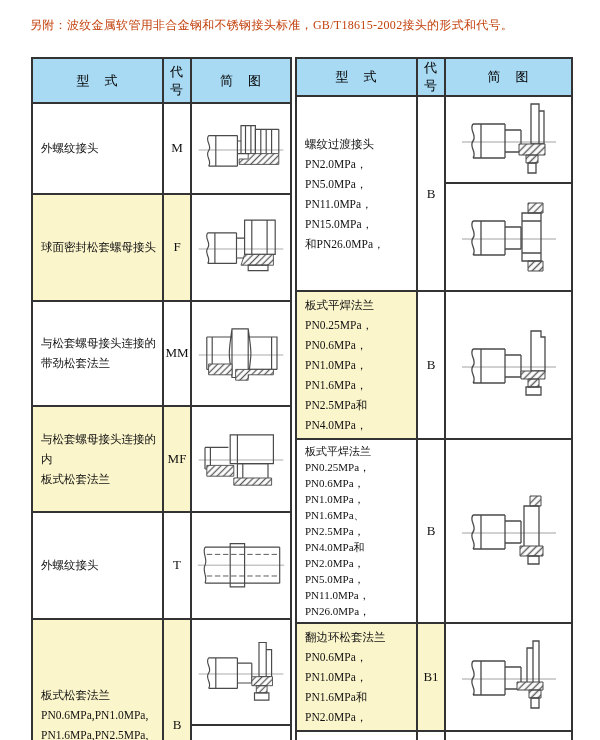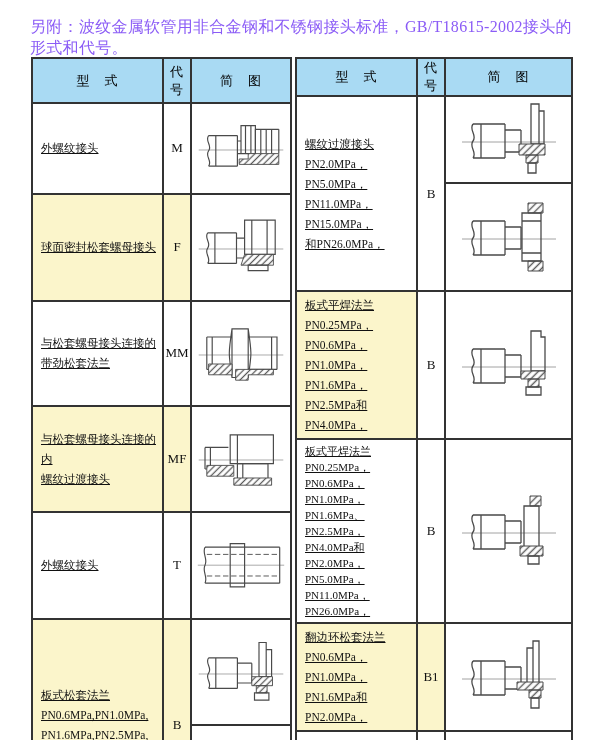--- a/index.html
+++ b/index.html
@@ -9,34 +9,34 @@
     --ln:#4a4a4a;
   }
   html,body{margin:0;padding:0;}
   body{
     width:600px;height:740px;position:relative;background:#ffffff;
     font-family:"Liberation Serif","DejaVu Serif",serif;color:#111;
     overflow:hidden;
   }
   .title{
     position:absolute;left:30px;top:17px;width:550px;
-    font-size:16px;letter-spacing:.3px;color:#8b5cf6;
+    font-size:12px;letter-spacing:.3px;color:#c2410c;
   }
   .tables{
     position:absolute;left:31px;top:57px;display:flex;gap:3px;
   }
   table.jt{border-collapse:collapse;table-layout:fixed;}
   .jt td,.jt th{border:2px solid var(--bd);padding:0;overflow:hidden;}
   th.hd{
     background:var(--blue);font-weight:normal;font-size:13px;
     height:24px;letter-spacing:1px;color:#000;
   }
   td.type{
     font-size:11.5px;line-height:20px;padding:3px 6px 3px 8px;
-    white-space:pre-line;vertical-align:middle;text-decoration:underline;
+    white-space:pre-line;vertical-align:middle;
   }
   td.code{text-align:center;font-size:13px;vertical-align:middle;}
   .yl{background:var(--yellow);}
   td.diag{vertical-align:middle;background:#fff;}
   .dwrap{display:flex;align-items:center;justify-content:center;width:100%;height:100%;}
   .jt svg{display:block;}
   .jt-left .dwrap svg{width:90px;}
   .jt-right .dwrap svg{width:100px;}
   svg .ln{stroke:var(--ln);stroke-width:1.3;fill:none;}
   svg .cl{stroke:#8a8a8a;stroke-width:.8;fill:none;}
@@ -113,21 +113,21 @@
                 <path class="ln" d="M12,20 H40 M12,56 H40 M12,20 V56 M18,20 V56"></path>
                 <path class="ln" d="M40,11 H58 V65 H40 Z M40,11 C36,38 36,38 40,65 M58,11 C62,38 62,38 58,65"></path>
                 <path class="ln" d="M58,20 H90 V56 M58,56 H90 M84,20 V56"></path>
                 <path class="ht" d="M14,50 H40 V62 H14 Z M44,56 H86 V62 H58 V68 H44 Z"></path>
               </svg>
             </div>
           </td>
       </tr>
       <tr style="height:89px">
         <td class="type yl">与松套螺母接头连接的内
-螺纹过渡接头</td>
+板式松套法兰</td>
         <td class="code yl">MF</td>
         <td class="diag">
             <div class="dwrap">
               <svg viewBox="0 0 100 76">
                 <path class="cl" d="M3,40 h94"></path>
                 <path class="ln" d="M10,26 H36 M10,50 H36 M10,26 V50 M16,26 V50"></path>
                 <path class="ln" d="M38,12 H86 V44 H38 Z M46,12 V44"></path>
                 <path class="ln" d="M46,44 H80 V64 H46 Z M52,44 V64"></path>
                 <path class="ht" d="M12,46 H42 V58 H12 Z M42,60 H84 V68 H42 Z"></path>
               </svg>

